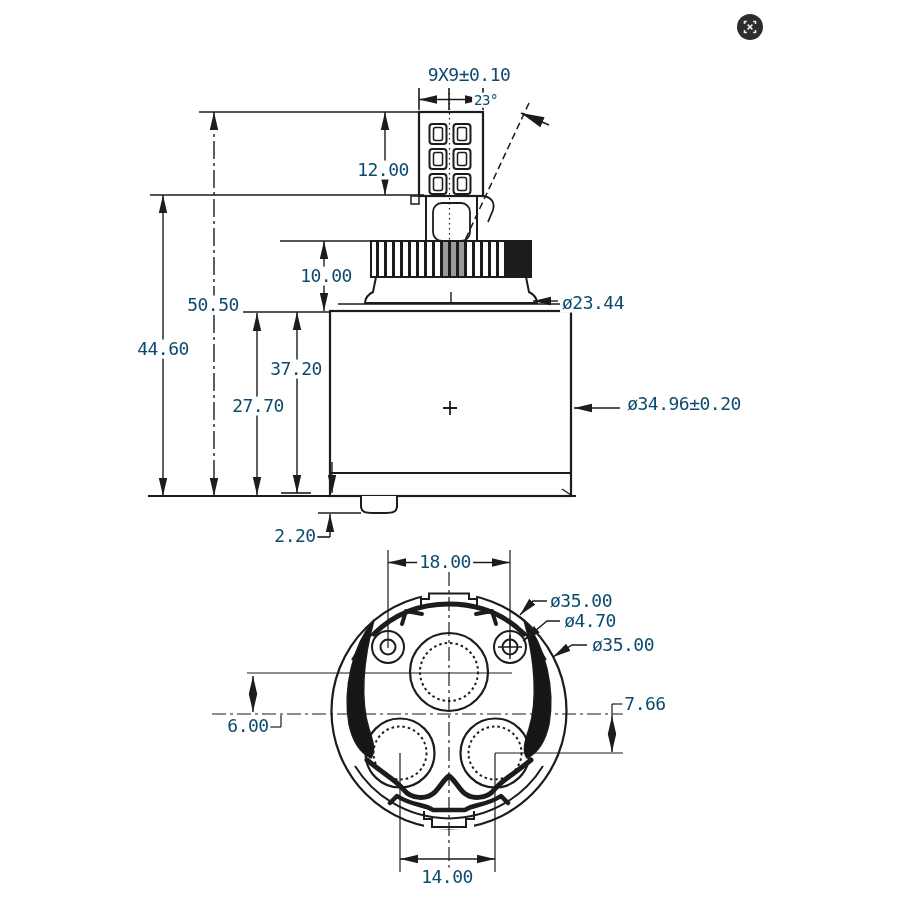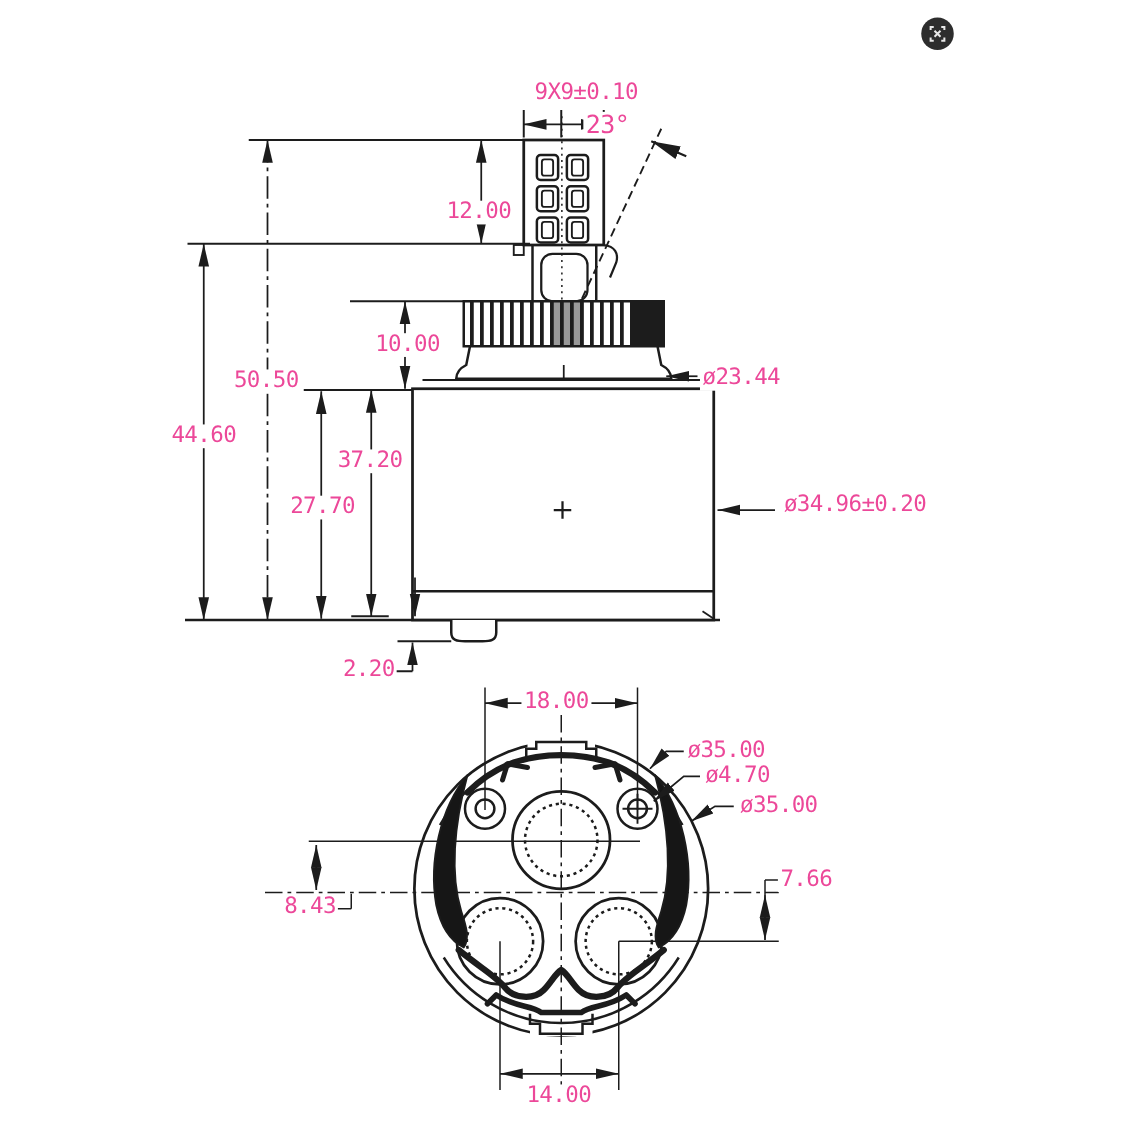--- a/index.html
+++ b/index.html
@@ -1,23 +1,23 @@
 <!DOCTYPE html>
 <html><head>
 <meta charset="utf-8">
 <style>
   html,body{margin:0;padding:0;background:#ffffff;}
   .canvas{position:relative;width:900px;height:900px;background:#ffffff;overflow:hidden;
           font-family:"DejaVu Sans Mono",monospace;}
   svg{position:absolute;left:0;top:0;}
   .dim{position:absolute;transform:translate(-50%,-50%);
        font:18px/1.05 "DejaVu Sans Mono",monospace;
-       letter-spacing:-0.5px;color:#ec4899;background:#ffffff;
+       letter-spacing:-0.5px;color:#0c4a6e;background:#ffffff;
        padding:0 2px;white-space:nowrap;z-index:5;}
-  .dim.small{font-size:20px;}
+  .dim.small{font-size:14px;}
   .badge{position:absolute;left:736px;top:13px;width:28px;height:28px;z-index:6;}
 </style>
 </head>
 <body>
 
 <div class="canvas">
 
 <svg width="900" height="900" viewBox="0 0 900 900">
   <defs>
     <marker id="ah" viewBox="0 0 12 8" refX="12" refY="4" markerWidth="13" markerHeight="9" orient="auto-start-reverse">
@@ -187,21 +187,21 @@
 <div class="dim" style="left:296px;top:369px">37.20</div>
 <div class="dim" style="left:258px;top:406px">27.70</div>
 <div class="dim" style="left:593px;top:303px">ø23.44</div>
 <div class="dim" style="left:684px;top:404px">ø34.96±0.20</div>
 <div class="dim" style="left:295px;top:536px">2.20</div>
 <div class="dim" style="left:445px;top:562px">18.00</div>
 <div class="dim" style="left:581px;top:601px">ø35.00</div>
 <div class="dim" style="left:590px;top:621px">ø4.70</div>
 <div class="dim" style="left:623px;top:645px">ø35.00</div>
 <div class="dim" style="left:645px;top:704px">7.66</div>
-<div class="dim" style="left:248px;top:726px">8.43</div>
+<div class="dim" style="left:248px;top:726px">6.00</div>
 <div class="dim" style="left:447px;top:877px">14.00</div>
 
 <div class="badge">
   <svg width="28" height="28" viewBox="0 0 28 28">
     <circle cx="14" cy="14" r="13" fill="#2d2d2d"></circle>
     <g stroke="#e8e8e8" stroke-width="1.6" fill="none">
       <path d="M8.5,11 L8.5,8.5 L11,8.5"></path>
       <path d="M17,8.5 L19.5,8.5 L19.5,11"></path>
       <path d="M19.5,17 L19.5,19.5 L17,19.5"></path>
       <path d="M11,19.5 L8.5,19.5 L8.5,17"></path>

